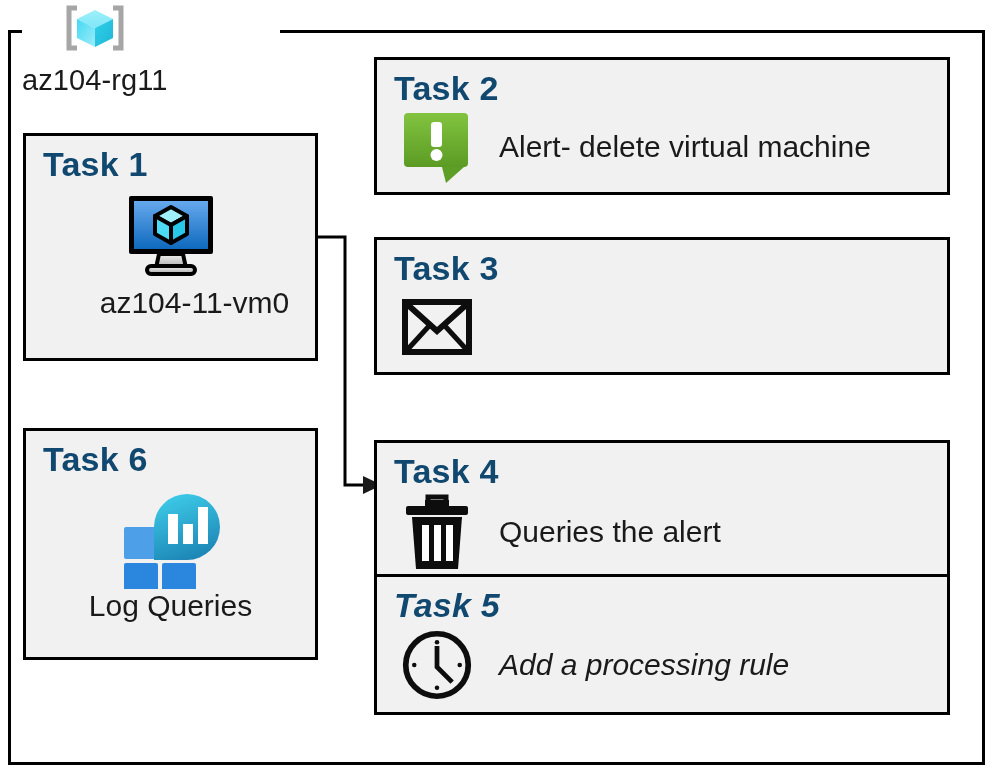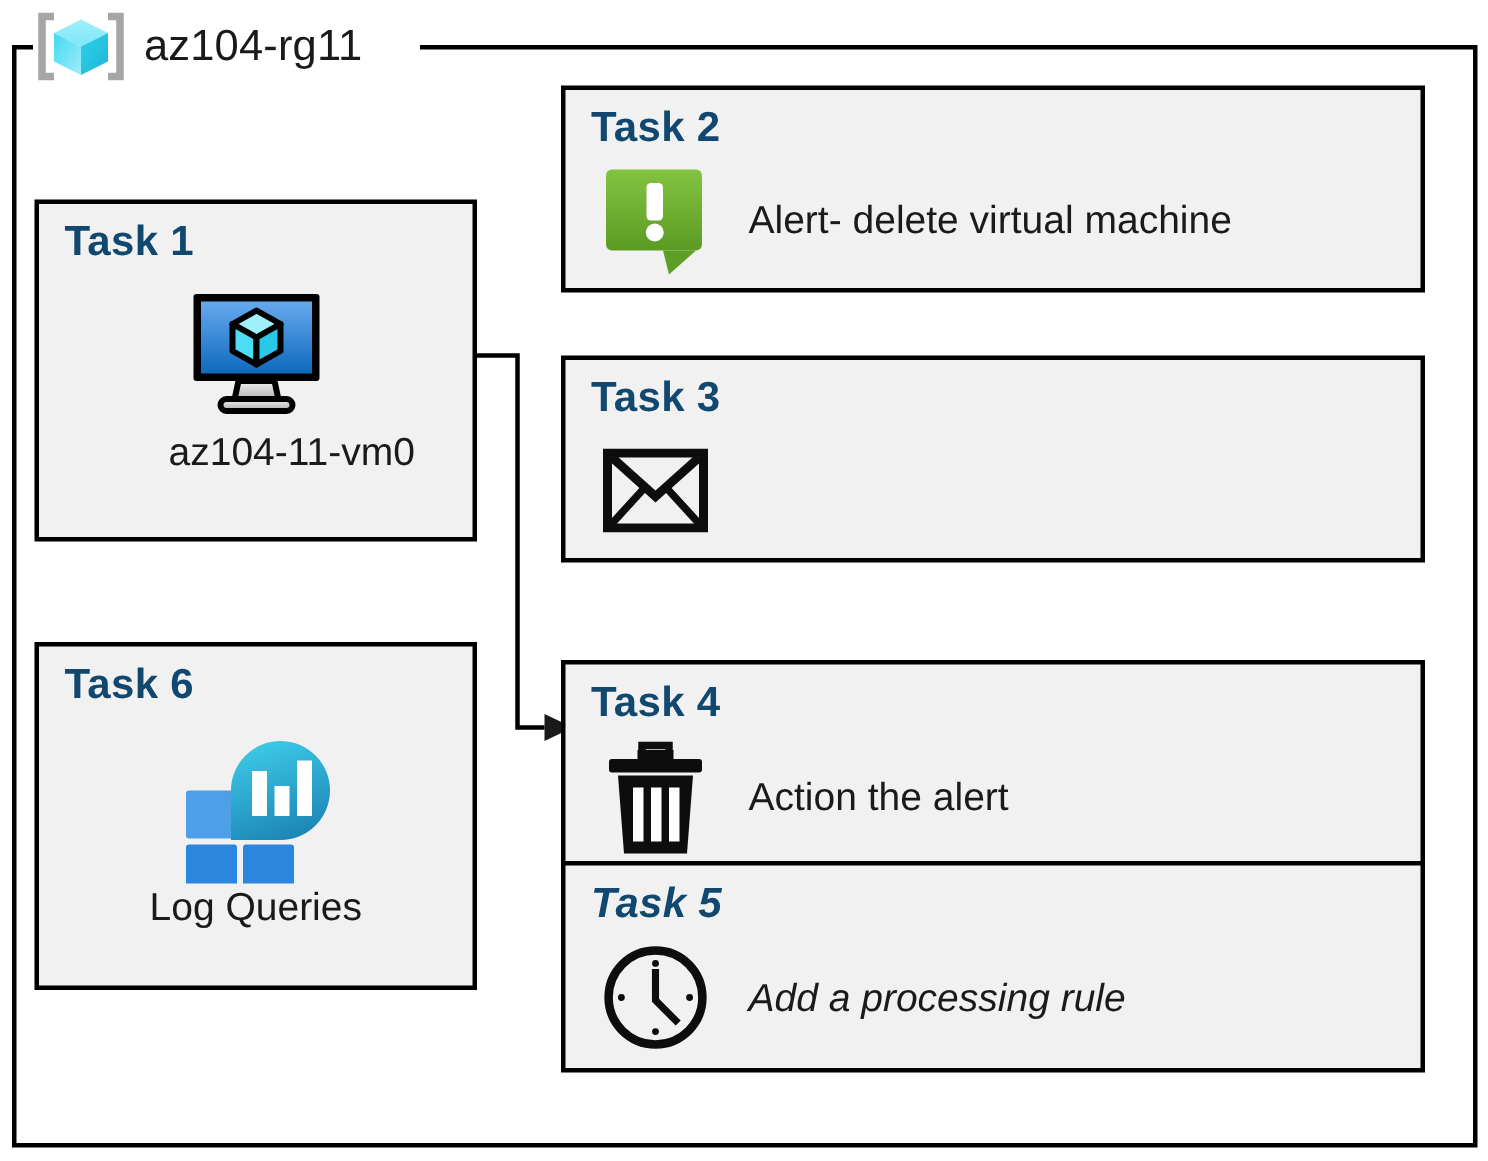--- a/index.html
+++ b/index.html
@@ -37,20 +37,21 @@
   }
 
   #rg-header {
     position: absolute;
     left: 22px;
     top: 2px;
     height: 58px;
     display: flex;
     align-items: center;
     gap: 10px;
+    flex-direction: column;
   }
 
   
   .rg-icon {
     position: relative;
     width: 64px;
     height: 52px;
     flex: 0 0 auto;
   }
 
@@ -65,27 +66,27 @@
   .card {
     position: absolute;
     box-sizing: border-box;
     background: #f1f1f1;
     border: 3px solid #000000;
   }
   .card-title {
     position: absolute;
     left: 17px;
     top: 9px;
-    font-size: 28px;
+    font-size: 34px;
     font-weight: bold;
     color: #11486f;
     letter-spacing: 0.2px;
   }
   .card-label {
-    font-size: 26px;
+    font-size: 30px;
     color: #1a1a1a;
     white-space: nowrap;
   }
 
   
   .card-left .card-icon {
     position: absolute;
     left: 50%;
     transform: translateX(-50%);
   }
@@ -272,21 +273,21 @@
         <rect x="22" y="8" width="24" height="6" fill="#0d0d0d"></rect>
 
         <rect x="3" y="14" width="62" height="9" rx="2" fill="#0d0d0d"></rect>
 
         <path d="M9 25 L59 25 L55 77 L13 77 Z" fill="#0d0d0d"></path>
         <rect x="19" y="33" width="7" height="36" fill="#ffffff"></rect>
         <rect x="31" y="33" width="7" height="36" fill="#ffffff"></rect>
         <rect x="43" y="33" width="7" height="36" fill="#ffffff"></rect>
       </svg>
     </span>
-    <span class="card-label">Action the alert</span>
+    <span class="card-label">Queries the alert</span>
   </div>
 </div>
 
 <div class="card card-right" id="card-task5">
   <div class="card-title">Task 5</div>
   <div class="row">
     <span class="card-icon">
       <svg width="76" height="76" viewBox="0 0 76 76" xmlns="http://www.w3.org/2000/svg">
         <circle cx="38" cy="38" r="33" fill="none" stroke="#0d0d0d" stroke-width="6"></circle>
         <circle cx="38" cy="14" r="2.4" fill="#0d0d0d"></circle>

